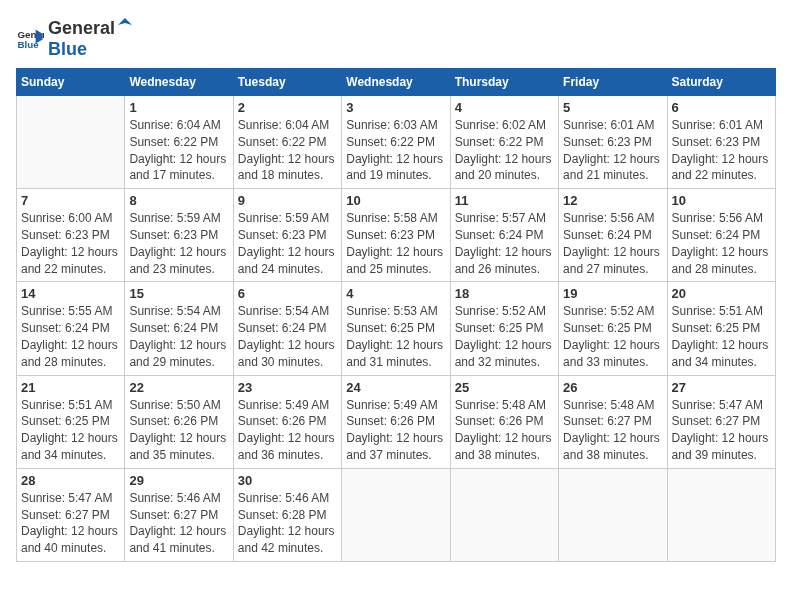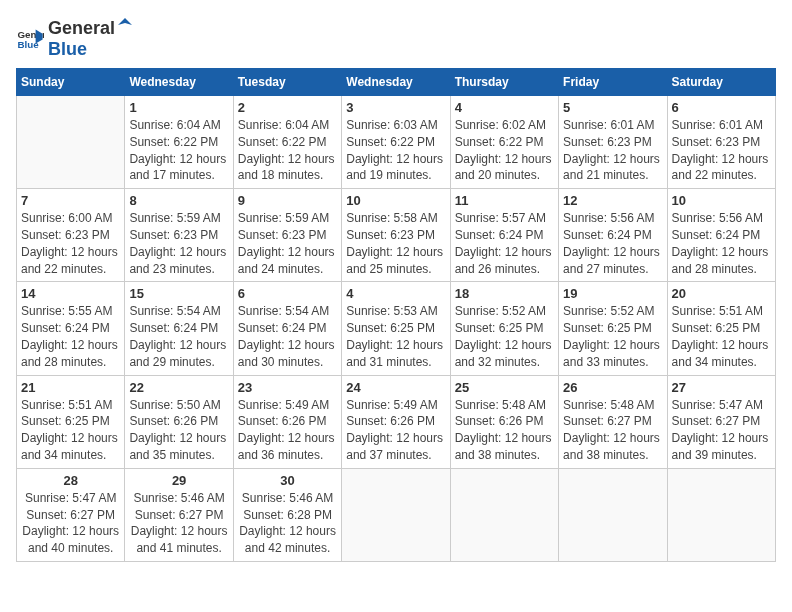--- a/index.html
+++ b/index.html
@@ -79,21 +79,20 @@
     .day-info {
       font-size: 12px;
       color: #444;
       line-height: 1.4;
     }
     .empty-cell {
       background: #f9f9f9;
     }
     .last-row td {
       height: 70px;
-      text-align: center;
     }
   </style>
 </head>
 <body>
 
 <div class="header-area">
   <div class="logo">
     <svg class="logo-icon" viewBox="0 0 40 40" xmlns="http://www.w3.org/2000/svg">
       <text x="2" y="20" font-size="14" font-weight="bold" fill="#333">General</text>
       <polygon points="28,8 38,14 38,22 28,28" fill="#1a5fa8"></polygon>

